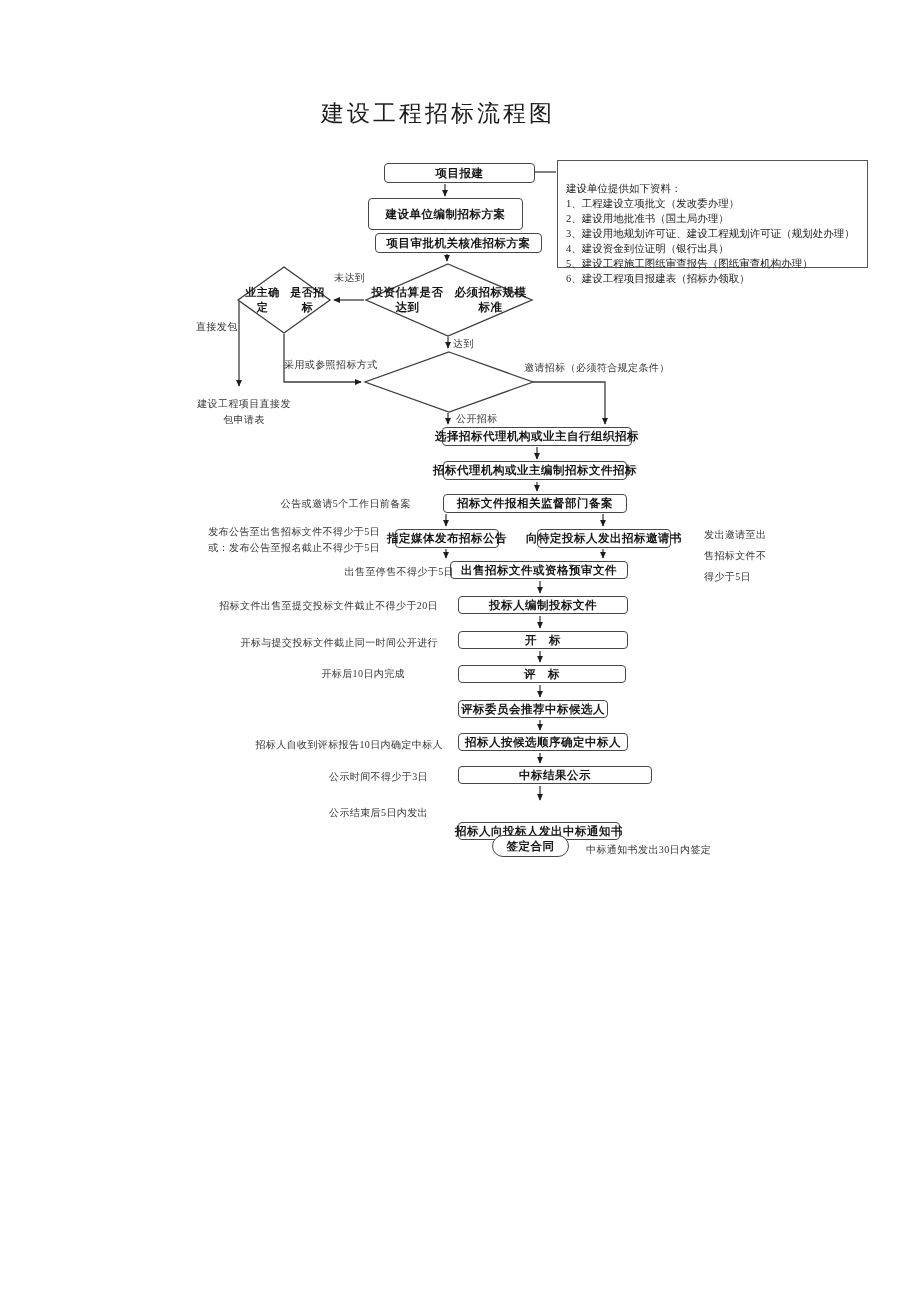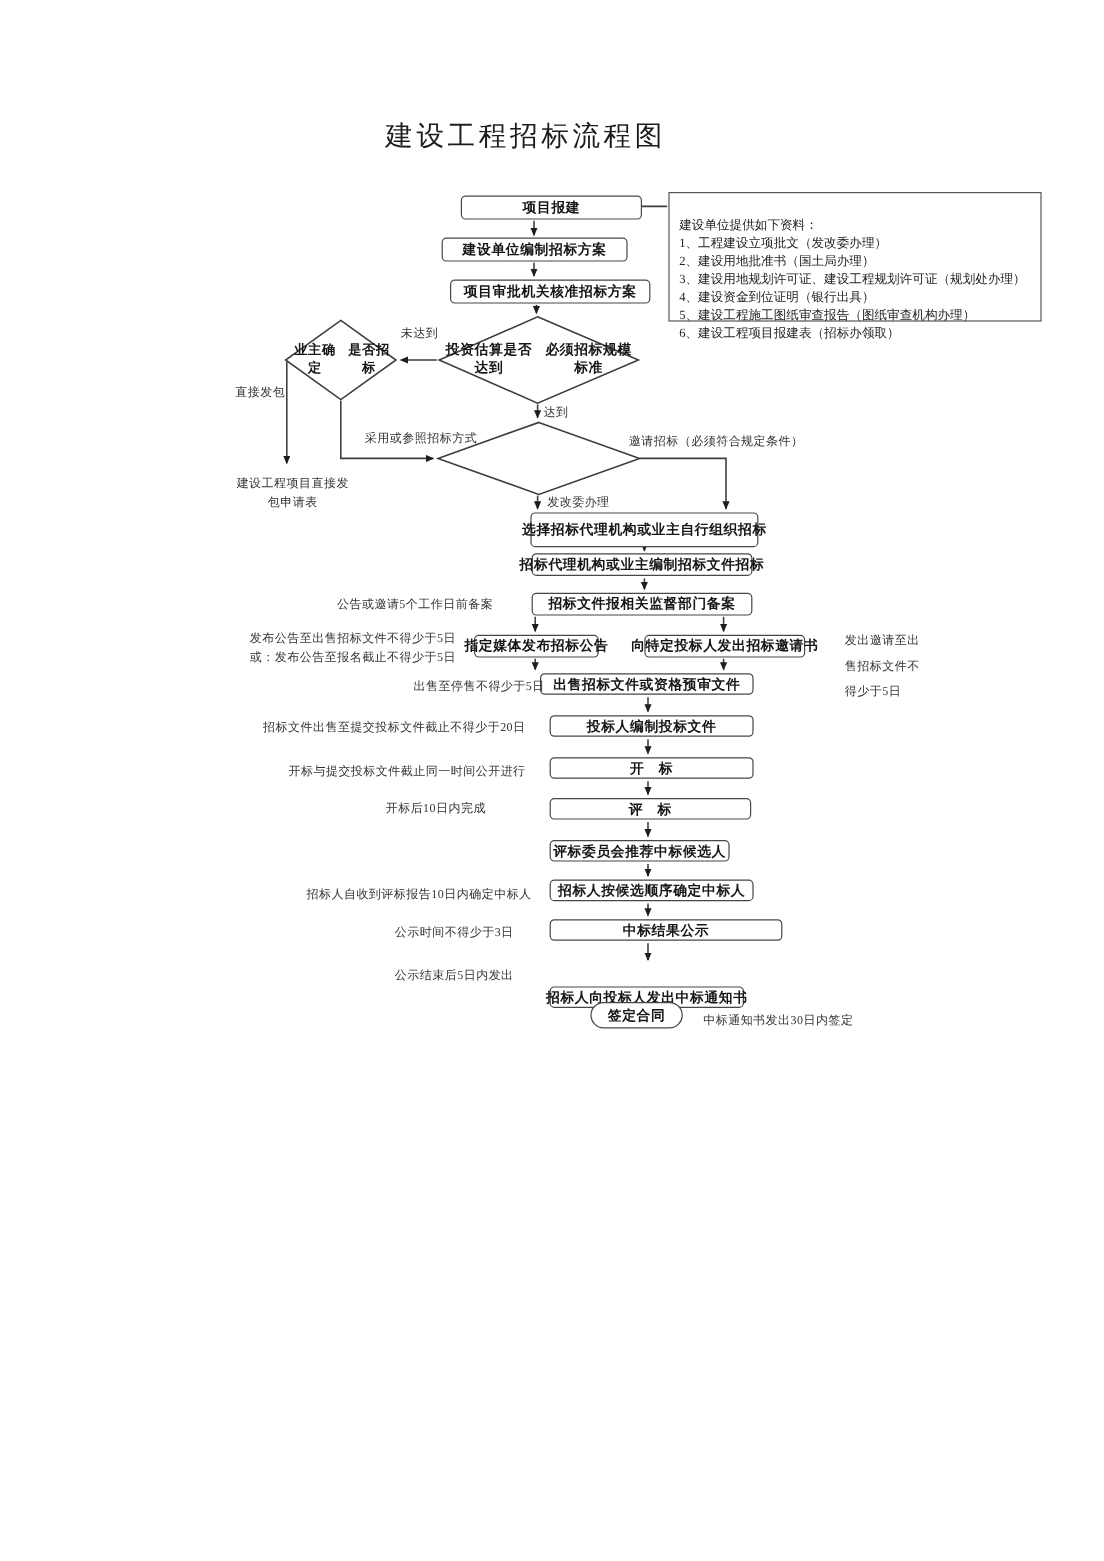--- a/index.html
+++ b/index.html
@@ -62,21 +62,21 @@
       <line x1="540" y1="720" x2="540" y2="730" marker-end="url(#ah)"></line>
       <line x1="540" y1="753" x2="540" y2="763" marker-end="url(#ah)"></line>
       <line x1="540" y1="786" x2="540" y2="800" marker-end="url(#ah)"></line>
       <line x1="530" y1="823" x2="530" y2="832" marker-end="url(#ah)"></line>
     </g>
   </svg>
 
   <div class="title" style="left:321px;top:98px;">建设工程招标流程图</div>
 
   <div class="node" style="left:370px;top:163px;width:151px;height:20px;margin-left:14px;">项目报建</div>
-  <div class="node" style="left:368px;top:198px;width:155px;height:20px;">建设单位编制招标方案</div>
+  <div class="node" style="left:368px;top:198px;width:155px;height:32px;">建设单位编制招标方案</div>
   <div class="node" style="left:375px;top:233px;width:167px;height:20px;">项目审批机关核准招标方案</div>
 
   <div class="infobox" style="left:557px;top:160px;width:311px;height:108px;">
     <div>建设单位提供如下资料：</div>
     <div>1、工程建设立项批文（发改委办理）</div>
     <div>2、建设用地批准书（国土局办理）</div>
     <div>3、建设用地规划许可证、建设工程规划许可证（规划处办理）</div>
     <div>4、建设资金到位证明（银行出具）</div>
     <div>5、建设工程施工图纸审查报告（图纸审查机构办理）</div>
     <div>6、建设工程项目报建表（招标办领取）</div>
@@ -91,25 +91,25 @@
     <span>是否招标</span>
   </div>
 
   <div class="annot" style="left:334px;top:271px;">未达到</div>
   <div class="annot" style="left:453px;top:337px;">达到</div>
   <div class="annot" style="left:196px;top:320px;">直接发包</div>
   <div class="annot center" style="left:180px;top:396px;width:128px;">
     <span style="display:block;">建设工程项目直接发</span>
     <span style="display:block;">包申请表</span>
   </div>
-  <div class="annot" style="left:284px;top:358px;padding-left:20px;">采用或参照招标方式</div>
+  <div class="annot" style="left:284px;top:358px;">采用或参照招标方式</div>
   <div class="annot" style="left:524px;top:361px;">邀请招标（必须符合规定条件）</div>
-  <div class="annot" style="left:456px;top:412px;">发改委办理</div>
+  <div class="annot" style="left:456px;top:412px;">公开招标</div>
 
-  <div class="node" style="left:442px;top:427px;width:190px;height:29px;">选择招标代理机构或业主自行组织招标</div>
+  <div class="node" style="left:442px;top:427px;width:190px;height:19px;">选择招标代理机构或业主自行组织招标</div>
   <div class="node" style="left:443px;top:461px;width:184px;height:19px;">招标代理机构或业主编制招标文件招标</div>
   <div class="node" style="left:443px;top:494px;width:184px;height:19px;">招标文件报相关监督部门备案</div>
   <div class="node" style="left:395px;top:529px;width:104px;height:19px;">指定媒体发布招标公告</div>
   <div class="node" style="left:537px;top:529px;width:134px;height:19px;">向特定投标人发出招标邀请书</div>
   <div class="node" style="left:450px;top:561px;width:178px;height:18px;">出售招标文件或资格预审文件</div>
   <div class="node" style="left:458px;top:596px;width:170px;height:18px;">投标人编制投标文件</div>
   <div class="node" style="left:458px;top:631px;width:170px;height:18px;">开　标</div>
   <div class="node" style="left:458px;top:665px;width:168px;height:18px;">评　标</div>
   <div class="node" style="left:458px;top:700px;width:150px;height:18px;">评标委员会推荐中标候选人</div>
   <div class="node" style="left:458px;top:733px;width:170px;height:18px;">招标人按候选顺序确定中标人</div>

